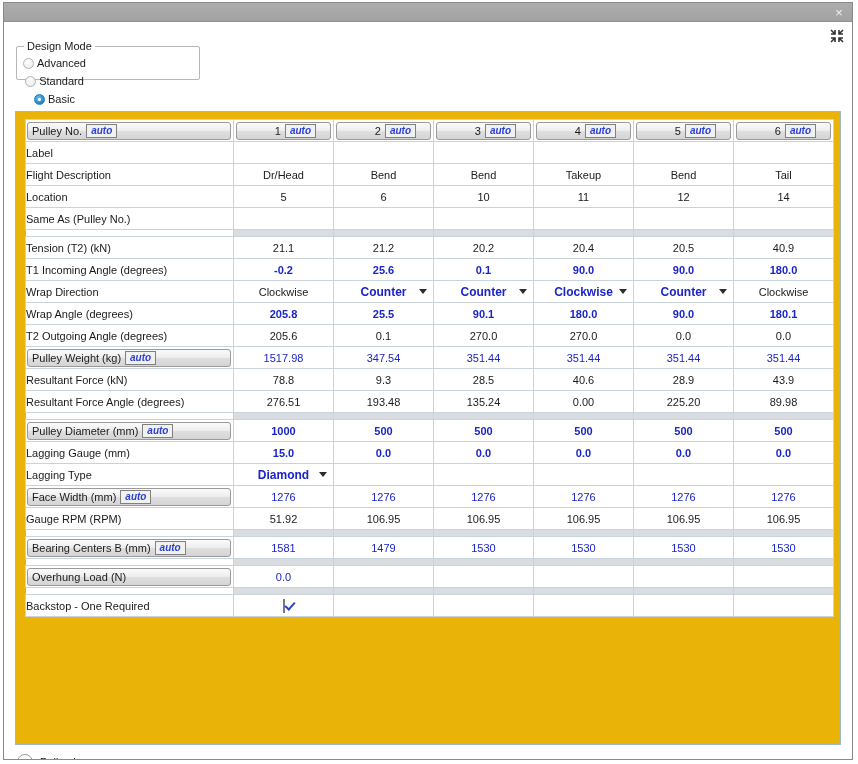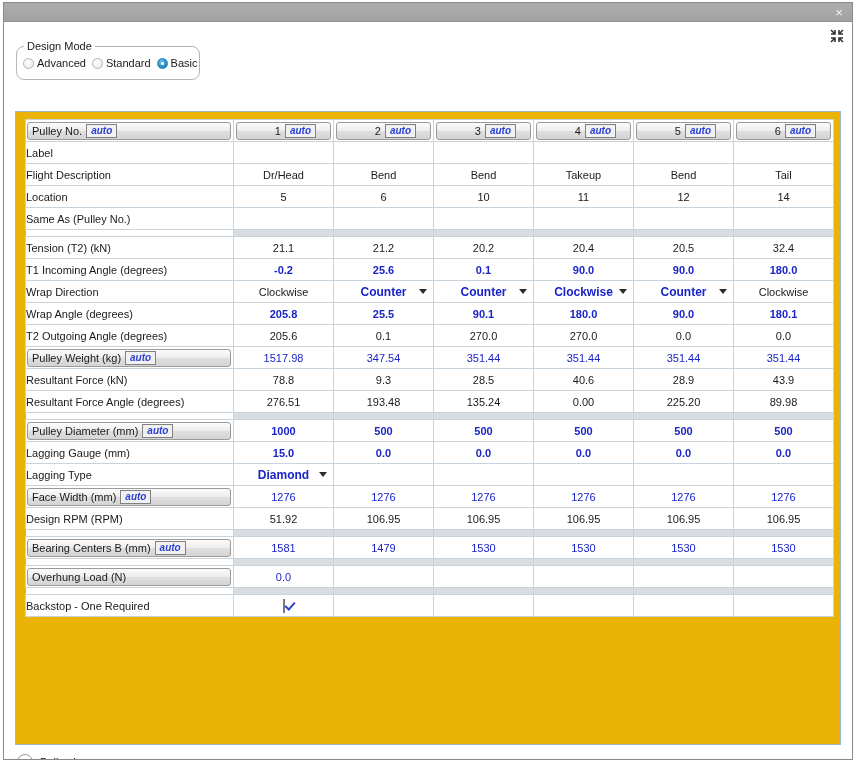--- a/index.html
+++ b/index.html
@@ -55,37 +55,38 @@
     width: 14px; height: 14px;
     cursor: pointer;
   }
 
   
   .groupbox {
     position: absolute;
     left: 12px; top: 24px;
     width: 184px; height: 34px;
     border: 1px solid #b6b6b6;
-    border-radius: 8px;
+    border-radius: 2px;
     box-sizing: border-box;
   }
   .groupbox-title {
     position: absolute;
     left: 7px; top: -7px;
     background: #ffffff;
     padding: 0 3px;
     font-size: 11px;
     color: #1a1a1a;
   }
   .radio-row {
     position: absolute;
     left: 6px; top: 10px;
     display: flex;
     align-items: center;
     gap: 6px;
+    flex-direction: column;
   }
   .radio-item {
     display: flex; align-items: center; gap: 3px;
     cursor: pointer;
   }
   .radio {
     width: 11px; height: 11px;
     border-radius: 50%;
     border: 1px solid #b0b4b8;
     background: radial-gradient(circle at 40% 35%, #ffffff 0%, #eceef0 70%, #dfe2e5 100%);
@@ -442,21 +443,21 @@
               <td class="band"></td>
               <td class="band"></td>
             </tr>
             <tr>
               <td class="lbl">Tension (T2) (kN)</td>
               <td class="val">21.1</td>
               <td class="val">21.2</td>
               <td class="val">20.2</td>
               <td class="val">20.4</td>
               <td class="val">20.5</td>
-              <td class="val">32.4</td>
+              <td class="val">40.9</td>
             </tr>
             <tr>
               <td class="lbl">T1 Incoming Angle (degrees)</td>
               <td class="val bluebold">-0.2</td>
               <td class="val bluebold">25.6</td>
               <td class="val bluebold">0.1</td>
               <td class="val bluebold">90.0</td>
               <td class="val bluebold">90.0</td>
               <td class="val bluebold">180.0</td>
             </tr>
@@ -601,21 +602,21 @@
                 </div>
               </td>
               <td class="val blue">1276</td>
               <td class="val blue">1276</td>
               <td class="val blue">1276</td>
               <td class="val blue">1276</td>
               <td class="val blue">1276</td>
               <td class="val blue">1276</td>
             </tr>
             <tr>
-              <td class="lbl">Design RPM (RPM)</td>
+              <td class="lbl">Gauge RPM (RPM)</td>
               <td class="val">51.92</td>
               <td class="val">106.95</td>
               <td class="val">106.95</td>
               <td class="val">106.95</td>
               <td class="val">106.95</td>
               <td class="val">106.95</td>
             </tr>
             <tr class="sep">
               <td></td>
               <td class="band"></td>

